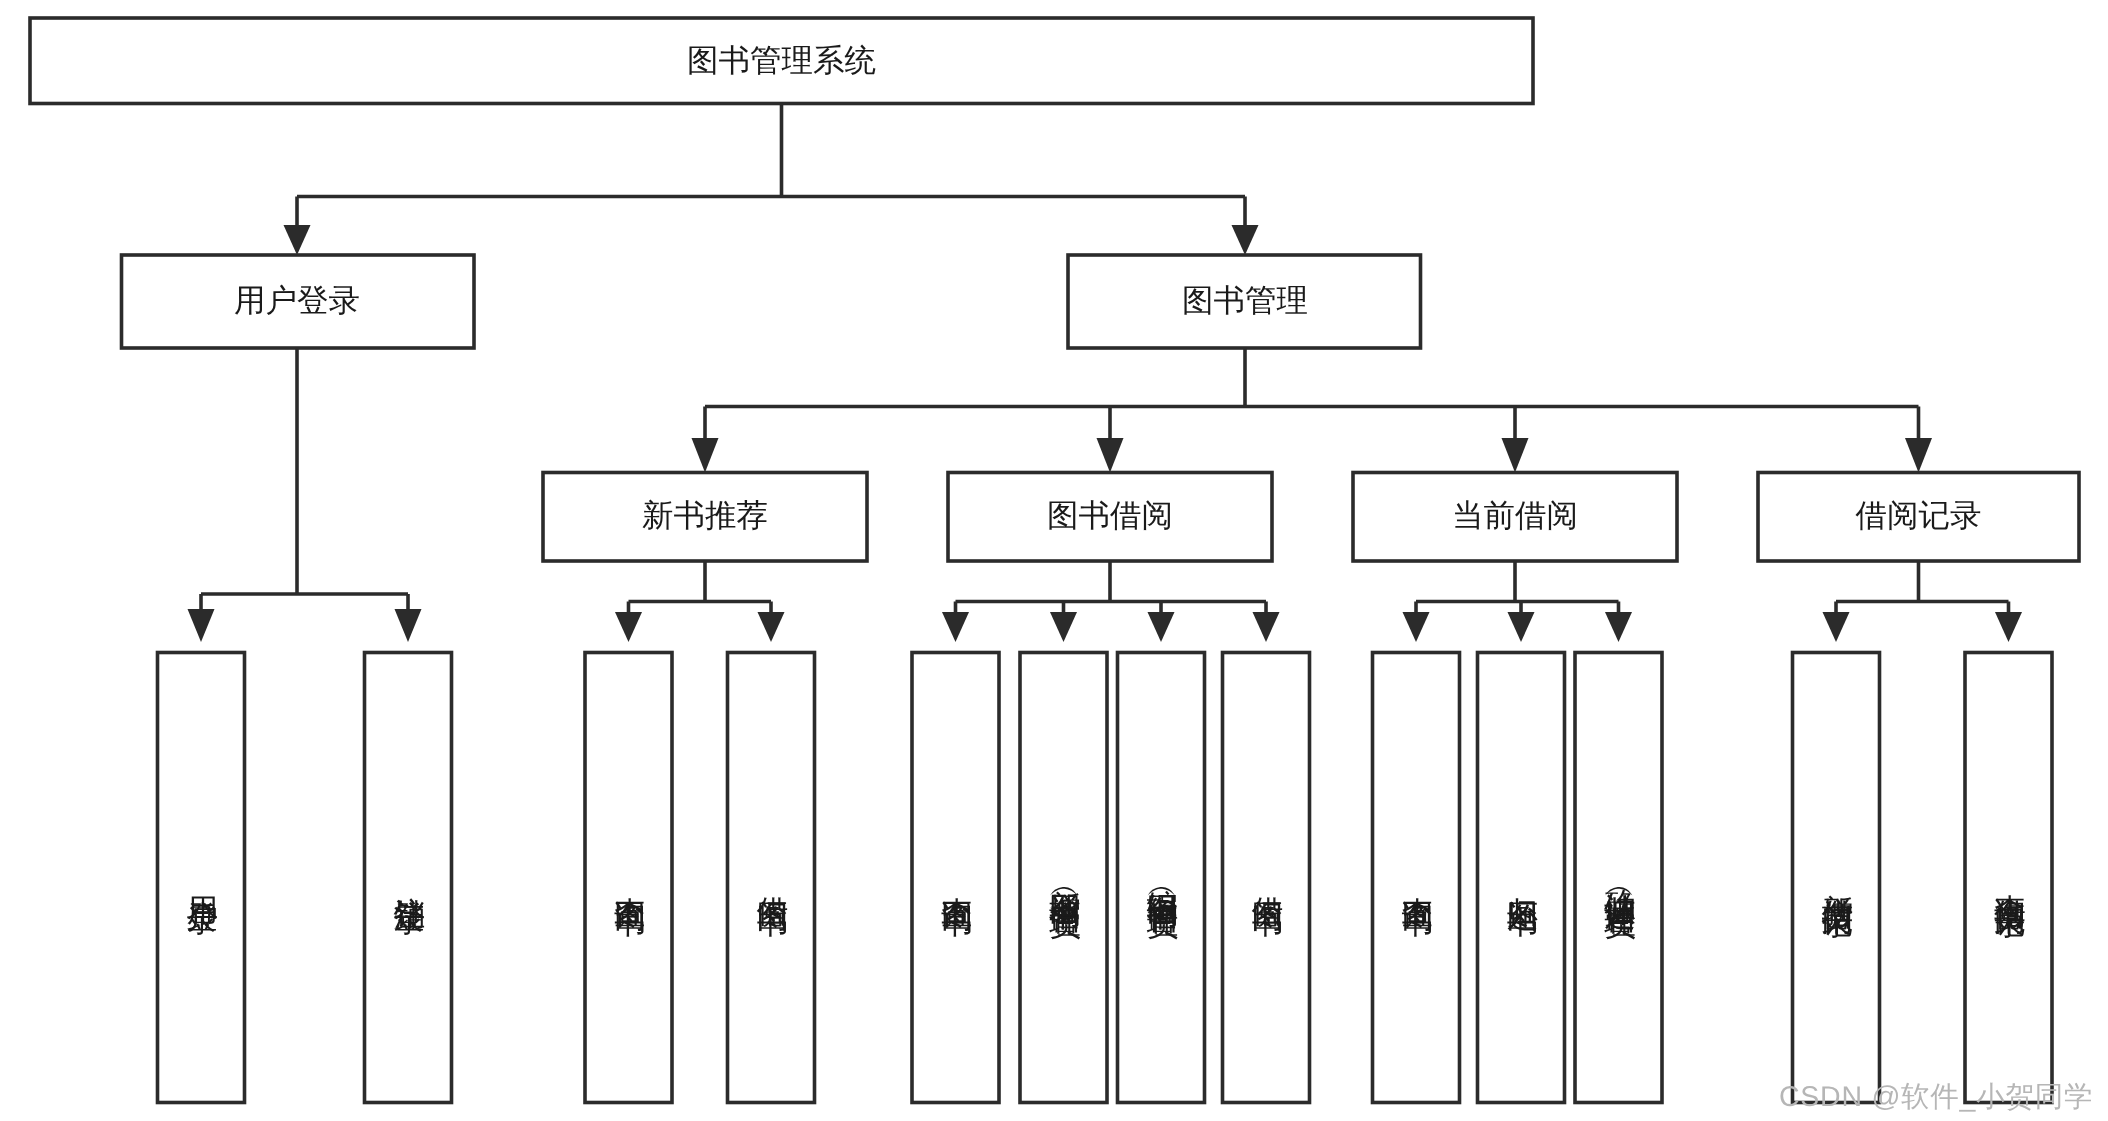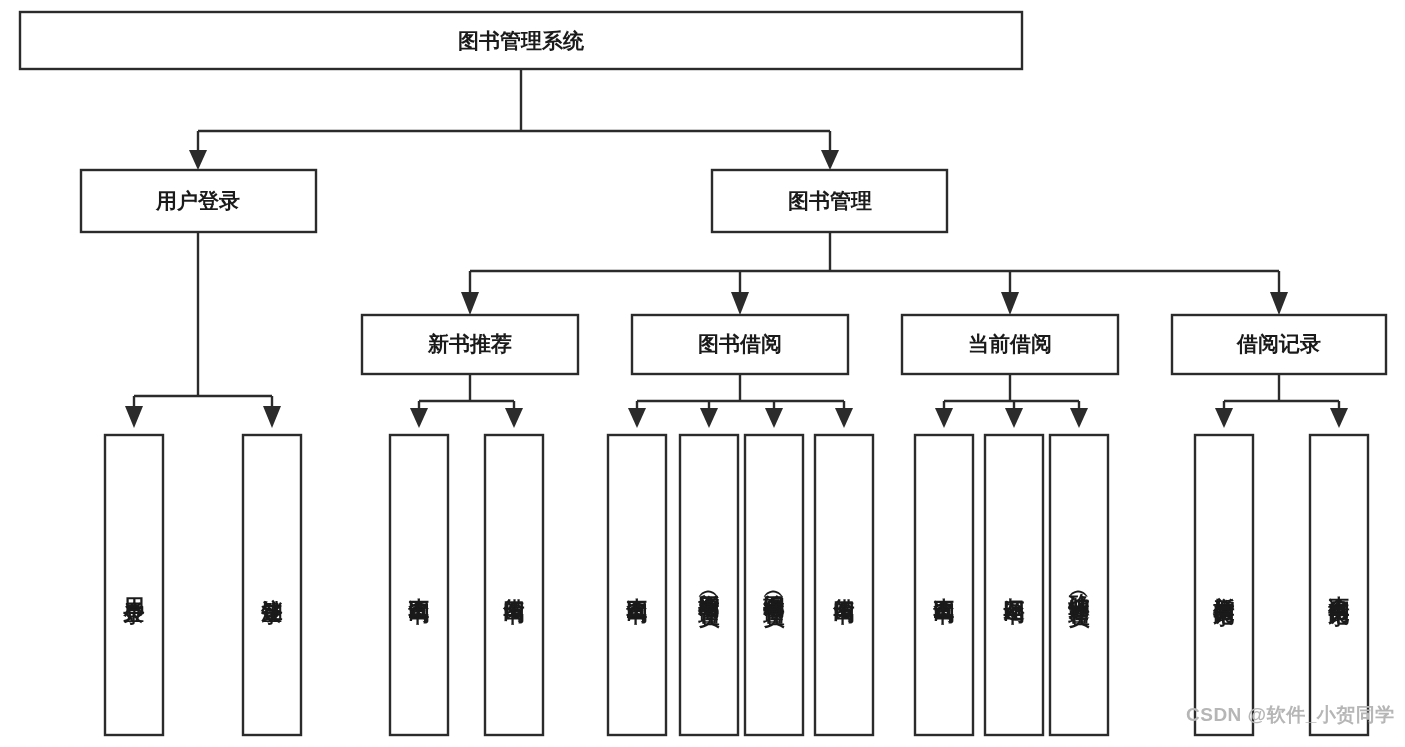--- a/index.html
+++ b/index.html
@@ -12,21 +12,20 @@
     width: 1405px;
     height: 747px;
     font-family: "Liberation Sans", "DejaVu Sans", sans-serif;
     overflow: hidden;
   }
   #diagram-root {
     position: relative;
     width: 1405px;
     height: 705px;
     background: #ffffff;
-    font-weight: bold;
   }
   svg#diagram-svg {
     position: absolute;
     top: 0;
     left: 0;
     width: 1405px;
     height: 747px;
     display: block;
   }
   .node-rect {
@@ -66,21 +65,21 @@
     font-size: 21px;
     line-height: 1.05;
     letter-spacing: 2px;
     color: #1a1a1a;
     white-space: nowrap;
     text-align: center;
   }
   #watermark {
     position: absolute;
     left: 1186px;
-    top: 702px;
+    top: 718px;
     font-family: "Liberation Sans", "DejaVu Sans", sans-serif;
     font-size: 19px;
     color: #b6b6b6;
     letter-spacing: 0.5px;
     white-space: nowrap;
     pointer-events: none;
     user-select: none;
   }
 </style>
 </head>

